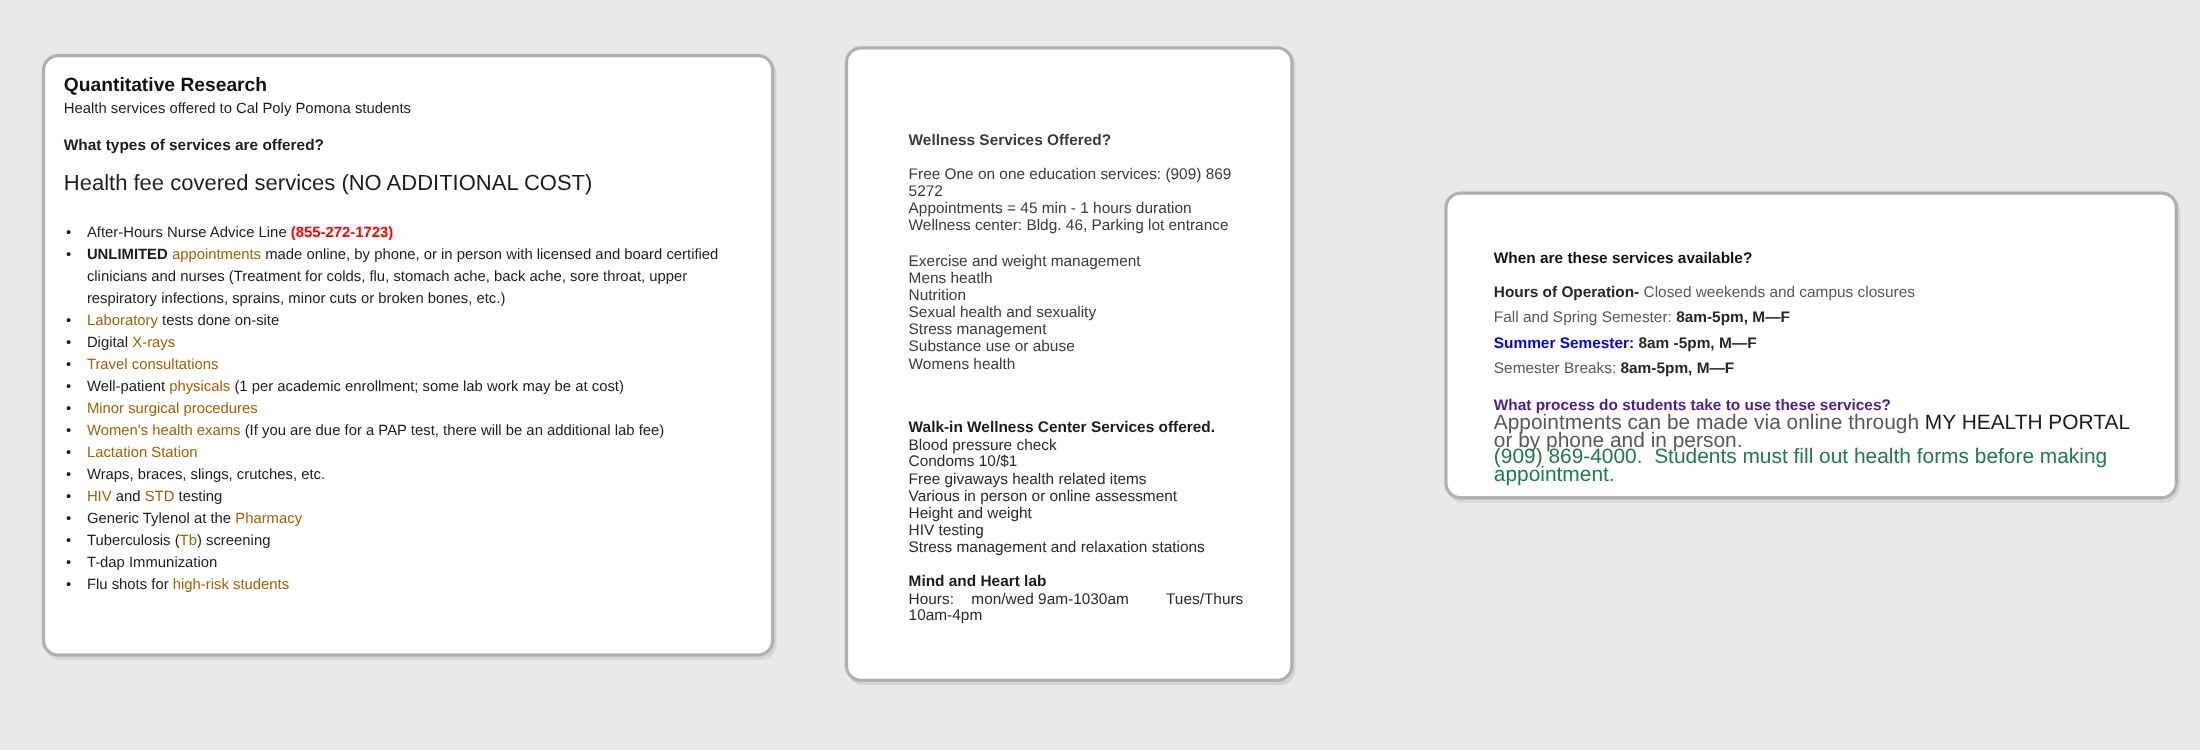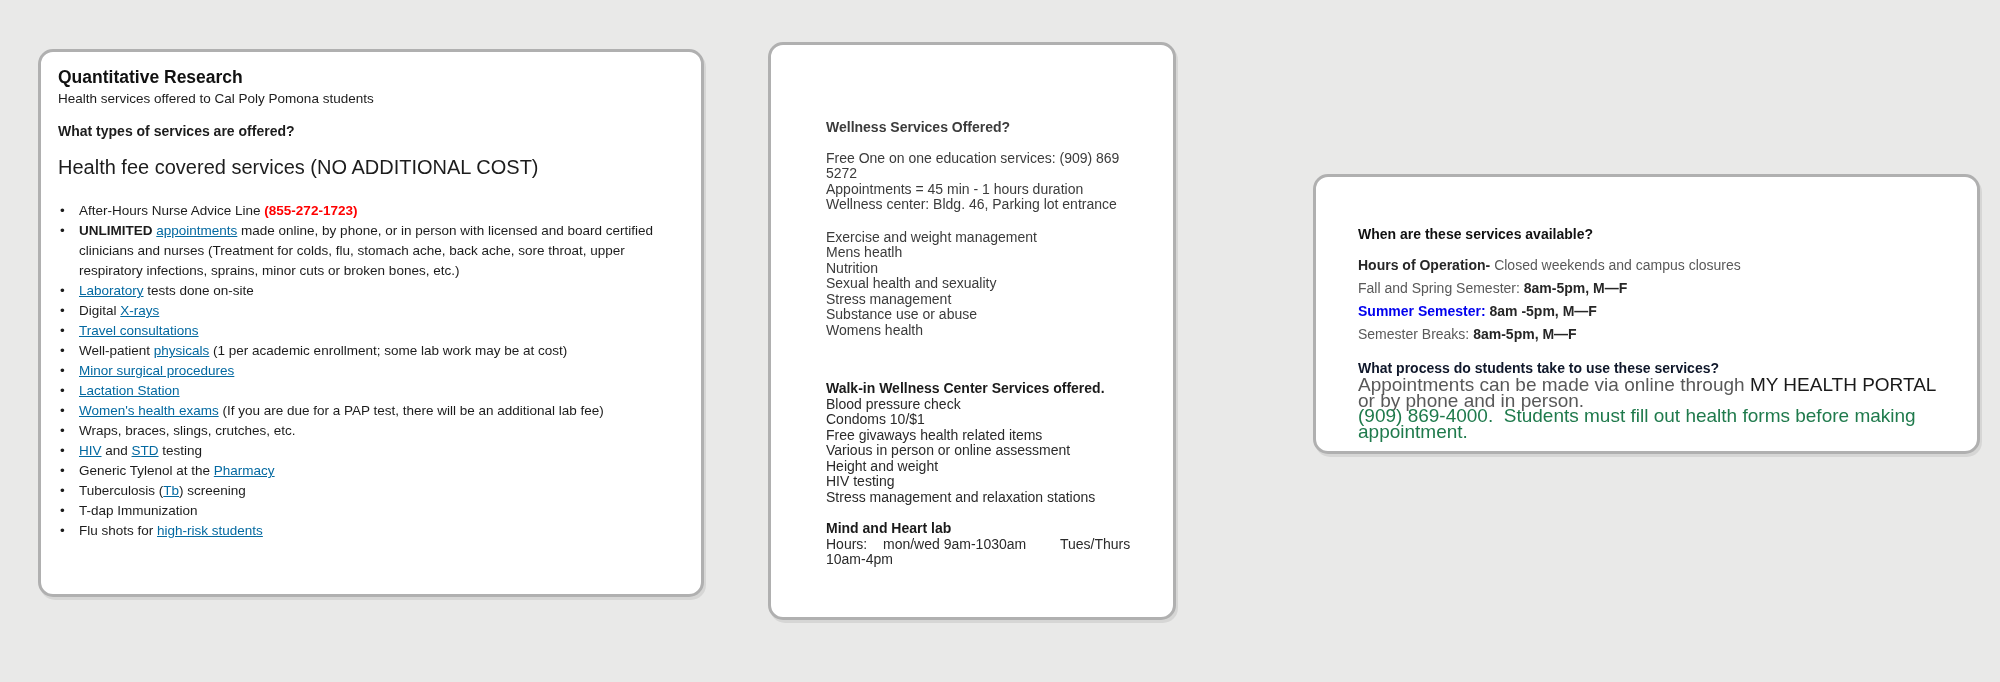--- a/index.html
+++ b/index.html
@@ -38,21 +38,21 @@
   }
   .c1-bullets li::before {
     content: "\2022";
     position: absolute; left: 2px; top: 0;
     font-size: 13.5px; color: #1c1c1c;
   }
 
   
   .seg-b    { font-weight: bold; }
   .seg-red  { font-weight: bold; color: #ff0000; }
-  .seg-link { color: #0369a1; text-decoration: underline; }
+  .seg-link { color: #a16207; }
   .seg-gray { color: #595959; }
   .seg-blueb{ color: #0000ee; font-weight: bold; }
   .seg-black{ color: #1a1a1a; }
   .seg-green{ color: #1f7a4c; }
 
   
   .c2-content { padding: 75px 20px 0 55px; font-size: 14px; line-height: 15.5px; color: #3b3b3b; }
   .c2-heading { margin: 0; font-size: 14px; font-weight: bold; color: #3b3b3b; }
   .c2-info { margin-top: 15px; }
   .c2-services { margin-top: 17px; }
@@ -62,42 +62,42 @@
   .c2-lab-heading { margin: 0; font-size: 14px; font-weight: bold; color: #1a1a1a; }
   .c2-hours-label { display: inline-block; width: 57px; }
   .c2-hours-1 { display: inline-block; width: 177px; }
 
   
   .c3-content { padding: 48px 28px 0 42px; font-size: 14px; color: #262626; }
   .c3-q { margin: 0; font-size: 14px; font-weight: bold; line-height: 18px; color: #111; }
   .c3-hours p { margin: 5px 0 0; line-height: 18px; }
   .c3-hours { margin-top: 13px; }
   .c3-process { margin-top: 16px; }
-  .c3-process-q { margin: 0; font-weight: bold; line-height: 18px; color: #0f172a; }
+  .c3-process-q { margin: 0; font-weight: bold; line-height: 18px; color: #4c1d95; }
   .c3-process p.line { margin: 0; line-height: 15.5px; font-size: 19px; }
 </style>
 </head>
 <body>
 
 <div class="card" id="card1">
   <div class="c1-content">
     <h1 class="c1-title">Quantitative Research</h1>
     <p class="c1-sub">Health services offered to Cal Poly Pomona students</p>
     <p class="c1-q">What types of services are offered?</p>
     <p class="c1-fee">Health fee covered services (NO ADDITIONAL COST)</p>
     <ul class="c1-bullets">
         <li><span>After-Hours Nurse Advice Line </span><span class="seg-red">(855-272-1723)</span></li>
         <li><span class="seg-b">UNLIMITED </span><span class="seg-link">appointments</span><span> made online, by phone, or in person with licensed and board certified clinicians and nurses (Treatment for colds, flu, stomach ache, back ache, sore throat, upper respiratory infections, sprains, minor cuts or broken bones, etc.)</span></li>
         <li><span class="seg-link">Laboratory</span><span> tests done on-site</span></li>
         <li><span>Digital </span><span class="seg-link">X-rays</span></li>
         <li><span class="seg-link">Travel consultations</span></li>
         <li><span>Well-patient </span><span class="seg-link">physicals</span><span> (1 per academic enrollment; some lab work may be at cost)</span></li>
         <li><span class="seg-link">Minor surgical procedures</span></li>
+        <li><span class="seg-link">Women's health exams</span><span> (If you are due for a PAP test, there will be an additional lab fee)</span></li>
         <li><span class="seg-link">Lactation Station</span></li>
-        <li><span class="seg-link">Women's health exams</span><span> (If you are due for a PAP test, there will be an additional lab fee)</span></li>
         <li><span>Wraps, braces, slings, crutches, etc.</span></li>
         <li><span class="seg-link">HIV</span><span> and </span><span class="seg-link">STD</span><span> testing</span></li>
         <li><span>Generic Tylenol at the </span><span class="seg-link">Pharmacy</span></li>
         <li><span>Tuberculosis (</span><span class="seg-link">Tb</span><span>) screening</span></li>
         <li><span>T-dap Immunization</span></li>
         <li><span>Flu shots for </span><span class="seg-link">high-risk students</span></li>
       </ul>
   </div>
 </div>
 

